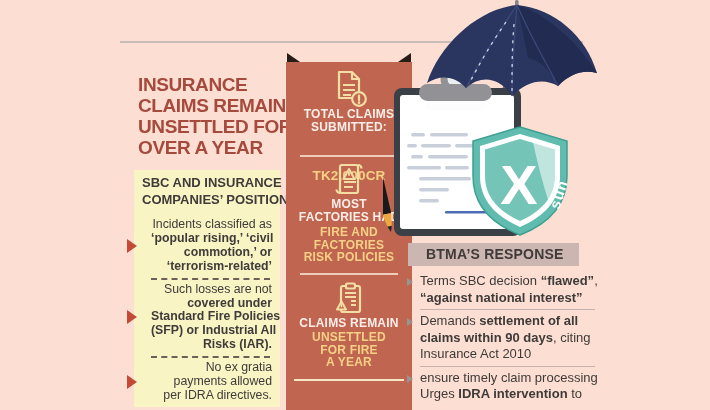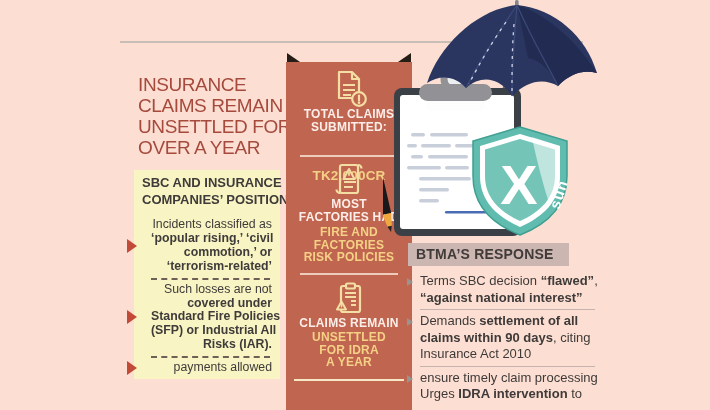--- a/index.html
+++ b/index.html
@@ -6,21 +6,21 @@
   #stage{position:relative;width:710px;height:410px;background:#fcdfd2;overflow:hidden;
          font-family:"Liberation Sans",sans-serif;}
   .abs{position:absolute;}
 
   
   .rule{left:120px;top:41px;width:462px;height:2px;background:#c9beb7;}
   .rule-tick{left:581px;top:41px;width:2px;height:7px;background:#c9beb7;}
 
   
   .title{left:138px;top:74px;width:155px;color:#a54a3d;}
-  .title div{font-weight:400;font-size:19px;line-height:21px;letter-spacing:-0.4px;white-space:nowrap;}
+  .title div{font-weight:700;font-size:19px;line-height:21px;letter-spacing:-0.4px;white-space:nowrap;}
   .ybox{background:#f8f4c3;}
   .posbox{left:134px;top:170px;width:130px;padding:5px 8px;}
   .posbox div{font-weight:700;font-size:13px;line-height:16.5px;color:#3e3b3a;white-space:nowrap;}
   .bulletbox{left:134px;top:213px;width:121px;padding:5px 8px 4px 17px;}
   .pb-item{position:relative;text-align:right;}
   .pb-line{font-size:12.3px;line-height:13.9px;color:#3e3b3a;white-space:nowrap;}
   .b{font-weight:700;}
   .sep-d{border-top:2px dashed #6f6057;margin:4px 2px 3px 0;}
   .red-arrow{position:absolute;left:-24px;top:calc(50% - 7px);width:0;height:0;
              border-top:7px solid transparent;border-bottom:7px solid transparent;
@@ -36,21 +36,21 @@
   .banner-cream-line{left:294px;top:379px;width:110px;height:2px;background:#f6e7c6;}
   .bdiv{left:14px;width:98px;height:2px;background:rgba(255,238,224,.75);}
   .bico{left:46px;}
   .btxt{left:0;width:100%;text-align:center;}
   .bw div{color:#fdeee9;font-weight:700;font-size:12px;line-height:12.6px;letter-spacing:.2px;}
   .by div{color:#f5d186;font-weight:700;font-size:12px;line-height:12.6px;letter-spacing:.2px;}
   .by.big div{font-size:13.5px;line-height:14px;margin-top:35px;}
 
   
   .btma-bar{left:408px;top:243px;width:153px;height:23px;background:#cbb6b1;
-            color:#403a38;font-weight:700;font-size:14px;line-height:23px;padding-left:8px;letter-spacing:.2px;}
+            color:#403a38;font-weight:700;font-size:14px;line-height:23px;padding-left:18px;letter-spacing:.2px;}
   .btma-list{left:420px;top:273px;width:175px;}
   .btma-item{position:relative;margin-bottom:3px;padding-bottom:3px;border-bottom:1.5px solid #c4b3ae;}
   .btma-item:last-child{border-bottom:none;}
   .btma-line{font-size:13px;line-height:16.5px;color:#3e3a39;white-space:nowrap;}
   .grey-arrow{position:absolute;left:-13px;top:5px;width:0;height:0;
               border-top:4px solid transparent;border-bottom:4px solid transparent;
               border-left:6px solid #9a9490;}
 
   
   .z1{z-index:1}.z2{z-index:2}.z3{z-index:3}.z4{z-index:4}.z6{z-index:6}.z7{z-index:7}
@@ -88,21 +88,23 @@
       <span class="red-arrow"></span>
       <div class="pb-line">Such losses are not</div>
       <div class="pb-line b">covered under</div>
       <div class="pb-line b">Standard Fire Policies</div>
       <div class="pb-line b">(SFP) or Industrial All</div>
       <div class="pb-line b">Risks (IAR).</div>
     </div>
     <div class="sep-d"></div>
     <div class="pb-item">
       <span class="red-arrow"></span>
+      <div class="pb-line">No ex gratia</div>
       <div class="pb-line">payments allowed</div>
+      <div class="pb-line">per IDRA directives.</div>
     </div>
   </div>
 
   <div class="abs corner-tri corner-l z1"></div>
   <div class="abs corner-tri corner-r z1"></div>
   <div class="abs banner-body z2">
 
     <svg class="abs bico" style="top:8px" width="36" height="38" viewBox="0 0 36 38">
       <g fill="none" stroke="#f4dea4" stroke-width="2.2" stroke-linejoin="round">
         <path d="M7,2 h13 l7,7 v19 h-20 z"></path>
@@ -151,21 +153,21 @@
         <path d="M13,11 h11 M13,15 h11 M19,19 h5 M19,23 h5" stroke-width="2"></path>
         <path d="M14,27.5 L5,27.5 L9.5,19.5 Z" fill="#c0654f" stroke-width="2"></path>
         <path d="M9.5,22.8 v2" stroke-linecap="round" stroke-width="1.6"></path>
       </g>
     </svg>
     <div class="abs btxt bw" style="top:255px">
       <div>CLAIMS REMAIN</div>
     </div>
     <div class="abs btxt by" style="top:269px">
       <div>UNSETTLED</div>
-      <div>FOR IDRA</div>
+      <div>FOR FIRE</div>
       <div>A YEAR</div>
     </div>
   </div>
   <div class="abs banner-cream-line z2"></div>
   <div class="abs banner-tail z1"></div>
 
   <svg class="abs z3" style="left:420px;top:0" width="180" height="112" viewBox="0 0 180 112">
     <path d="M97,8 C93,40 87,78 80,108" fill="none" stroke="#6e6e74" stroke-width="3.2"></path>
     <rect x="95" y="0" width="3.6" height="10" rx="1.5" fill="#85858a"></rect>
   </svg>

